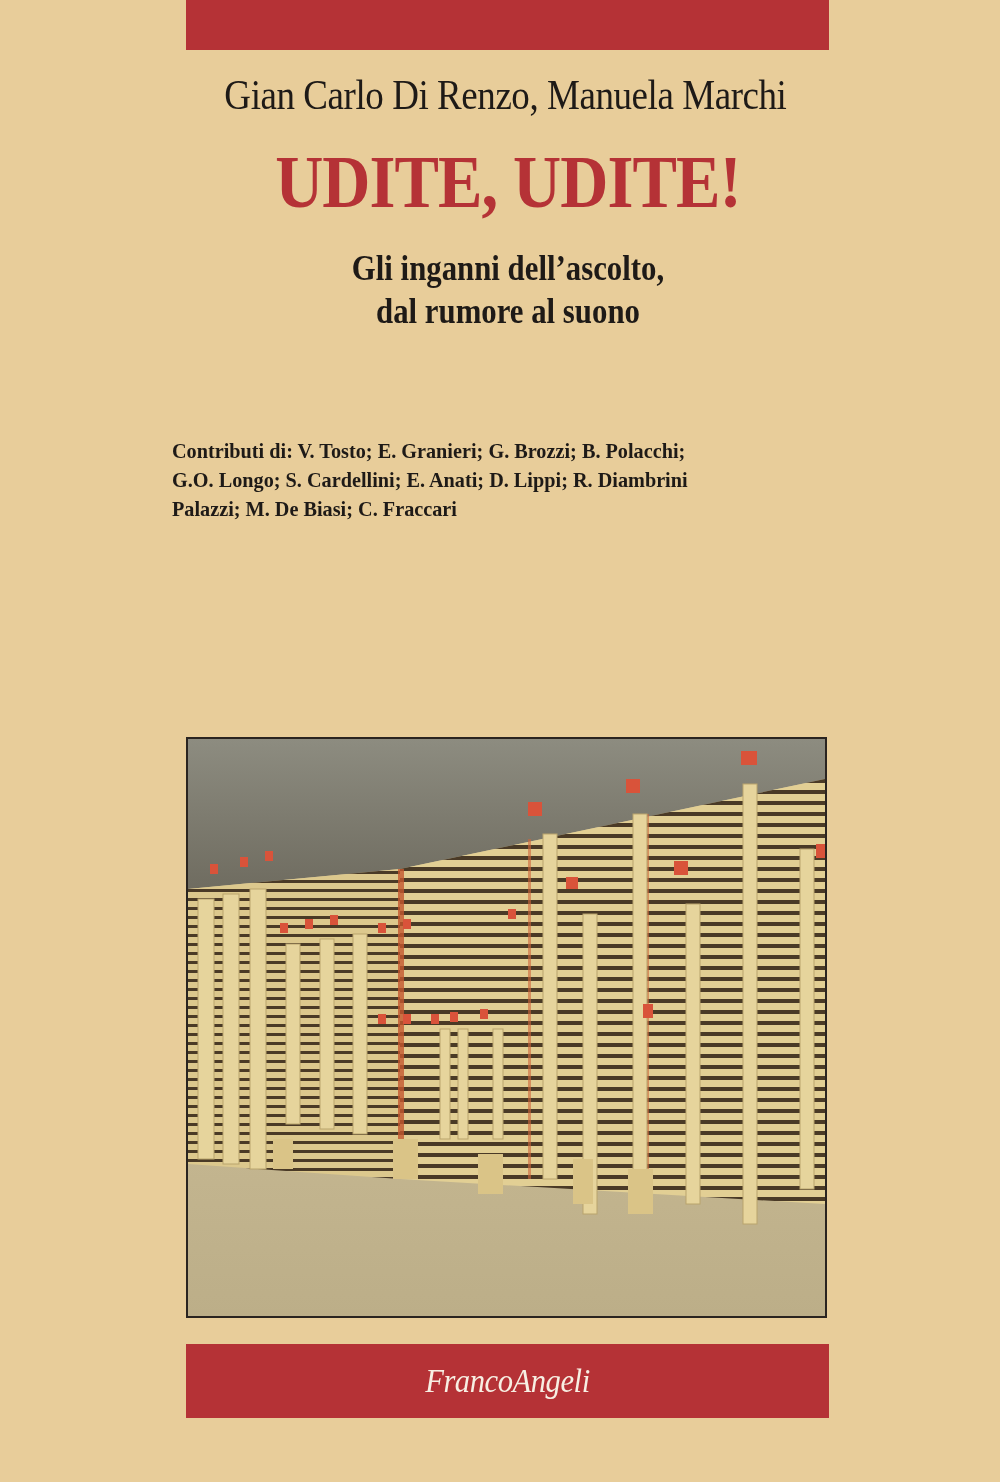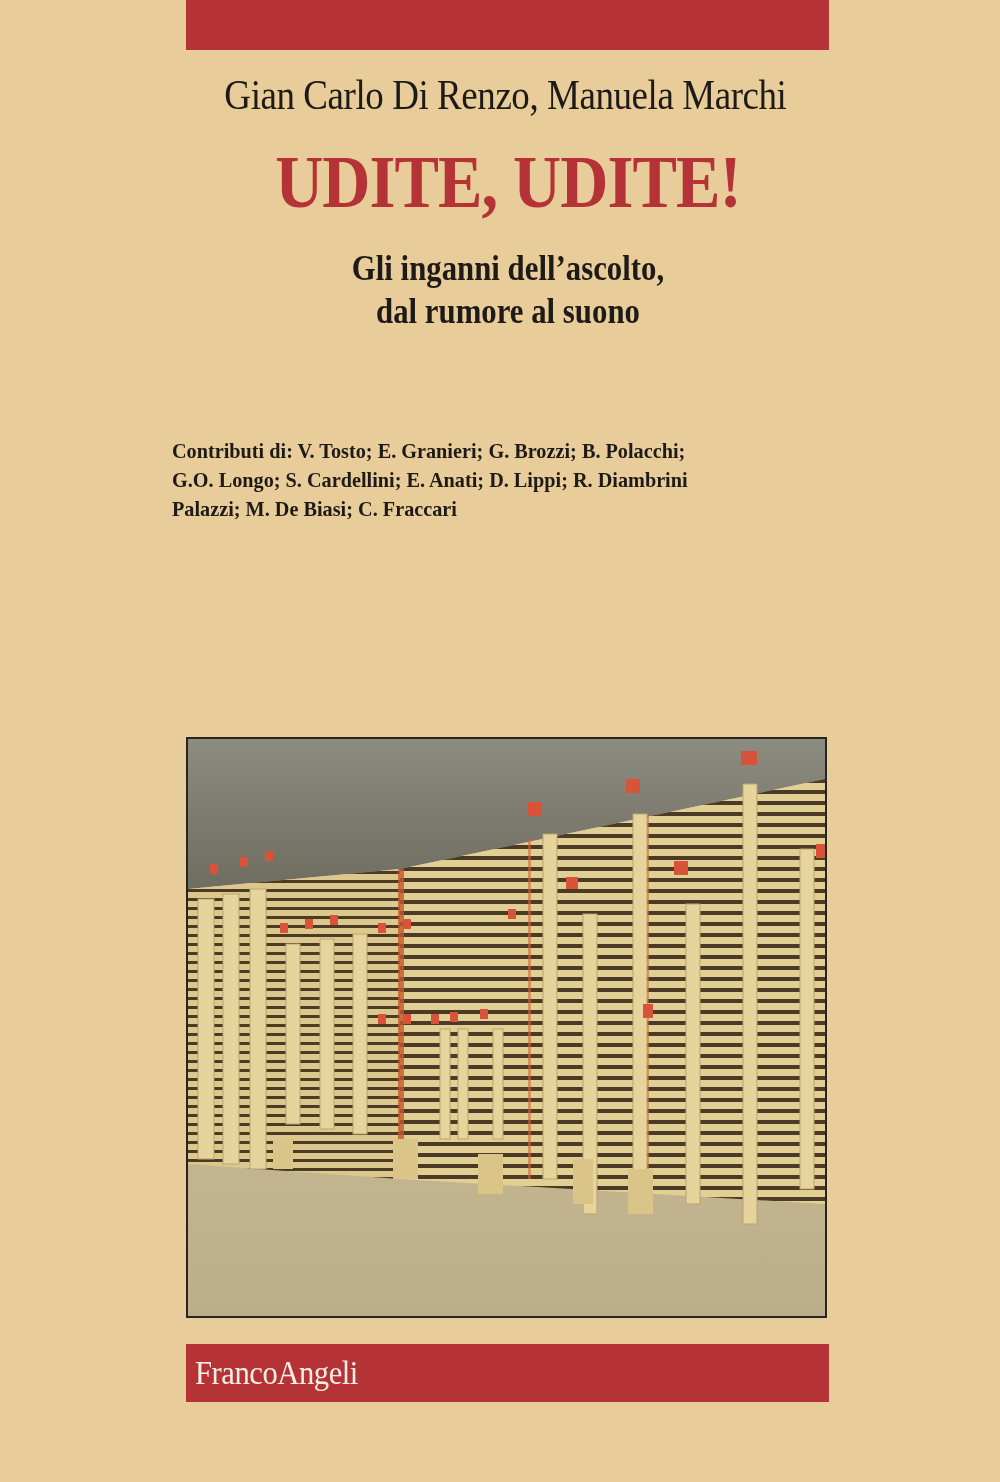--- a/index.html
+++ b/index.html
@@ -38,22 +38,22 @@
     transform: scaleX(0.92); transform-origin: 0 0;
   }
   .contrib div { white-space: nowrap; }
   .photo {
     position: absolute; left: 186px; top: 737px; width: 641px; height: 581px;
     border: 2px solid #2a2420; box-sizing: border-box; overflow: hidden;
     background: #c9b98f;
   }
   .photo svg { display: block; }
   .bottom-band {
-    position: absolute; left: 186px; top: 1344px; width: 643px; height: 58px;
-    background: #b53236; display: flex; align-items: center; 
+    position: absolute; left: 186px; top: 1344px; width: 643px; height: 74px;
+    background: #b53236; display: flex; align-items: center; justify-content: center; font-style: italic;
   }
   .publisher {
     font-size: 34px; color: #f7efe3; letter-spacing: -0.5px;
     transform: scaleX(0.9);
   }
 </style>
 </head>
 <body>
 
 <div class="top-band"></div>

